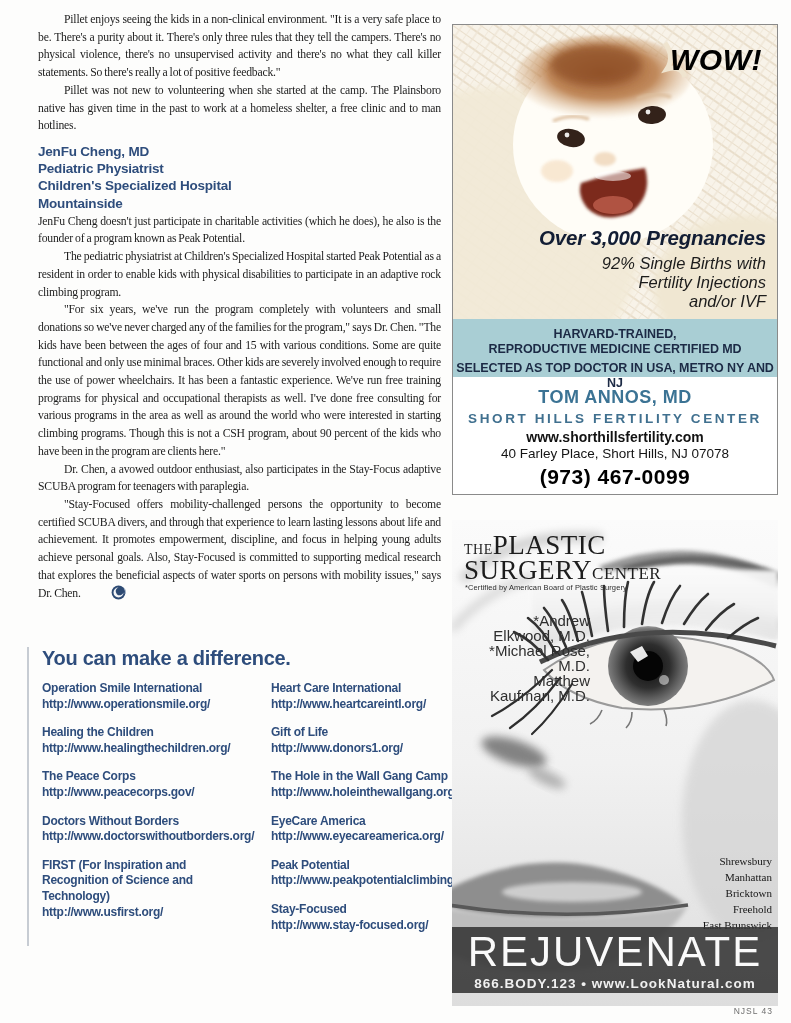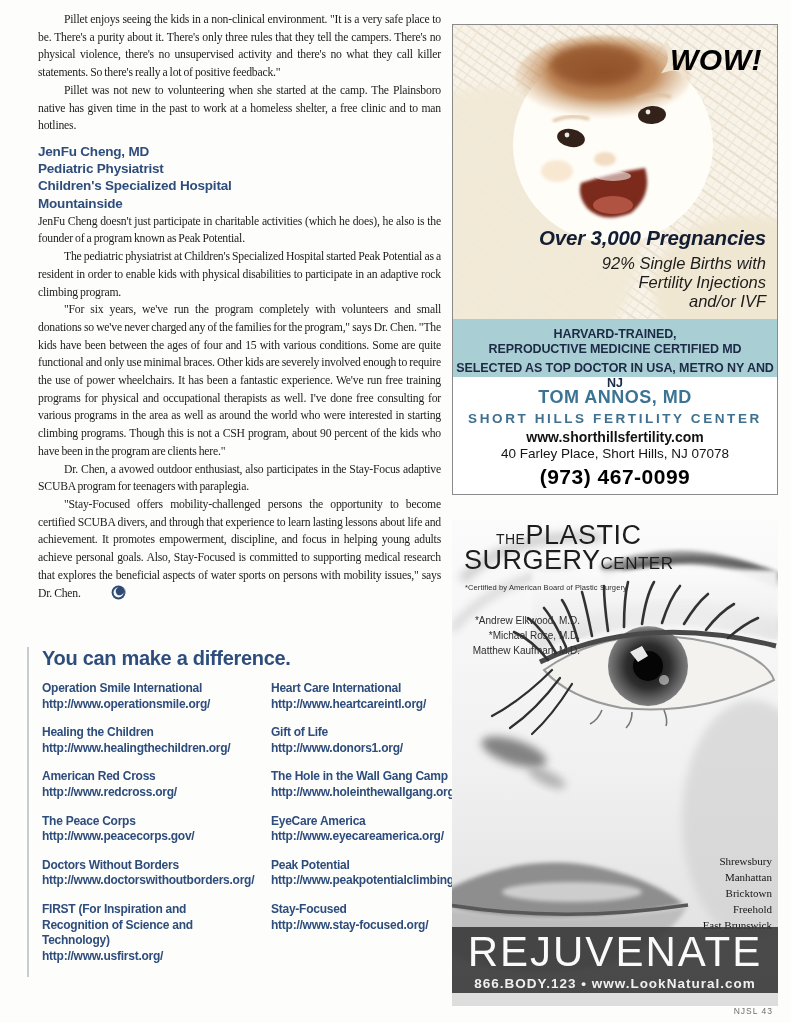--- a/index.html
+++ b/index.html
@@ -45,28 +45,28 @@
   .fc-doctor{font-size:18px;font-weight:bold;color:#3b7394;letter-spacing:0.5px;}
   .fc-center{font-size:13.5px;font-weight:bold;color:#40708f;letter-spacing:2.6px;margin-top:3px;}
   .fc-site{font-size:14px;font-weight:bold;color:#121212;margin-top:3px;}
   .fc-addr{font-size:13.5px;color:#141414;margin-top:1px;}
   .fc-phone{font-size:21px;font-weight:bold;color:#000;margin-top:3px;letter-spacing:0.5px;}
 
   
   .ad-plastic{position:absolute;left:452px;top:520px;width:326px;height:486px;
               font-family:"Liberation Sans", sans-serif;}
   .eye-svg{position:absolute;left:0;top:0;width:326px;height:486px;}
-  .brand{position:absolute;left:12px;top:3px;font-family:Liberation Sans, sans-serif;
-         color:#1d1d1d;line-height:0.92;white-space:nowrap;text-align:center;}
+  .brand{position:absolute;left:12px;top:13px;font-family:Liberation Serif, serif;
+         color:#1d1d1d;line-height:0.92;white-space:nowrap;}
   .brand .sm{font-size:14px;letter-spacing:0.5px;}
   .brand .lg{font-size:27px;letter-spacing:0.5px;}
   .brand .md{font-size:17px;letter-spacing:0.5px;}
   .certified{position:absolute;left:13px;top:63px;font-size:7.5px;color:#2c2c2c;letter-spacing:0.1px;}
-  .doctors{position:absolute;left:18px;top:93px;width:110px;text-align:right;
-           font-size:10px;line-height:15px;color:#2e2e2e;}
+  .doctors{position:absolute;left:28px;top:93px;width:110px;text-align:right;
+           font-size:15px;line-height:15px;color:#2e2e2e;}
   .locations{position:absolute;right:6px;top:333px;text-align:right;
              font-family:"Liberation Serif", serif;font-size:11px;line-height:16px;color:#161616;}
   .rejuv-band{position:absolute;left:0;top:407px;width:100%;height:66px;
               background:rgba(52,52,52,0.88);text-align:center;color:#fff;overflow:hidden;}
   .rejuv{font-size:42px;line-height:46px;letter-spacing:2px;margin-top:2px;color:#fafafa;}
   .rejuv-contact{font-size:13.5px;font-weight:bold;letter-spacing:1px;margin-top:1px;color:#f0f0f0;}
 
   .page-num{position:absolute;right:18px;top:1006px;font-size:8.5px;color:#6e6e6e;
             font-family:"Liberation Sans", sans-serif;letter-spacing:1px;}
 </style>
@@ -101,24 +101,20 @@
     <h2 class="diff-title">You can make a difference.</h2>
     <div class="diff-cols">
       <div class="diff-col">
         <div class="org">
           <div class="org-name">Operation Smile International</div>
           <div class="org-url">http://www.operationsmile.org/</div>
         </div>
         <div class="org">
           <div class="org-name">Healing the Children</div>
           <div class="org-url">http://www.healingthechildren.org/</div>
-        </div>
-        <div class="org">
-          <div class="org-name">American Red Cross</div>
-          <div class="org-url">http://www.redcross.org/</div>
         </div>
         <div class="org">
           <div class="org-name">The Peace Corps</div>
           <div class="org-url">http://www.peacecorps.gov/</div>
         </div>
         <div class="org">
           <div class="org-name">Doctors Without Borders</div>
           <div class="org-url">http://www.doctorswithoutborders.org/</div>
         </div>
         <div class="org">

